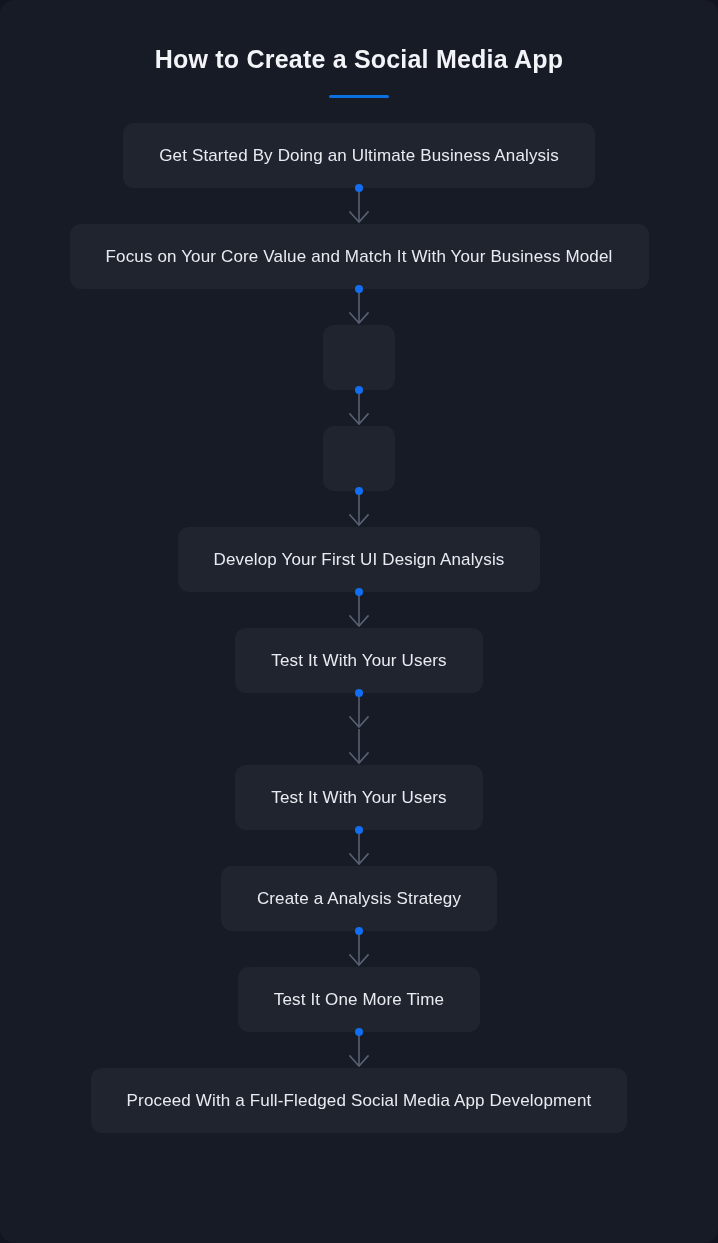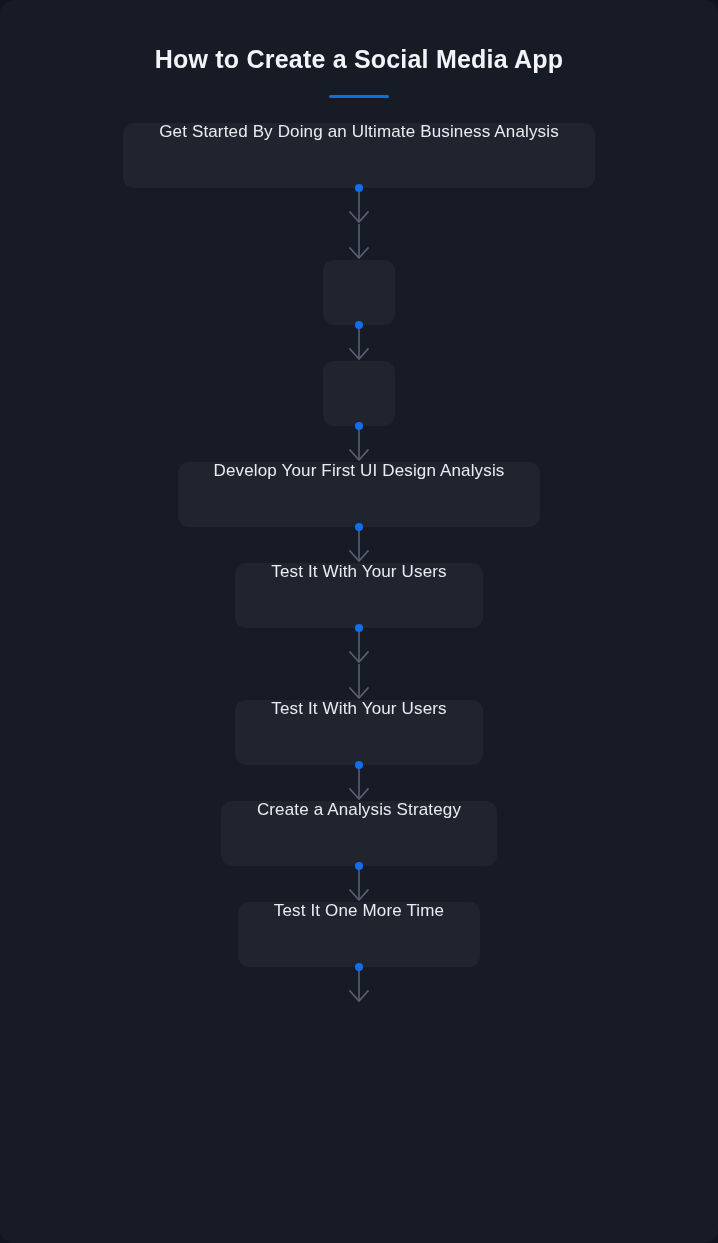--- a/index.html
+++ b/index.html
@@ -75,21 +75,21 @@
     align-items: center;
     width: 100%;
   }
 
   .step-box {
     position: relative;
     background: #20242f;
     border-radius: 11px;
     height: 65px;
     display: flex;
-    align-items: flex-start;
+    align-items: center;
     justify-content: center;
     padding: 0 36px;
     box-sizing: border-box;
     max-width: 100%;
   }
 
   .step-label {
     font-size: 17px;
     color: #e9ebf1;
     white-space: nowrap;
@@ -142,20 +142,26 @@
         <div class="step">
           <div class="step-box">
             <span class="step-label">Get Started By Doing an Ultimate Business Analysis</span>
             <span class="node-dot"></span>
           </div>
         </div>
         <svg class="connector" viewBox="0 0 26 36">
           <line class="stem" x1="13" y1="0" x2="13" y2="34"></line>
           <polyline class="head" points="4,24 13,34 22,24"></polyline>
         </svg>
+        <div class="step">
+          <div class="step-box">
+            <span class="step-label">Focus on Your Core Value and Match It With Your Business Model</span>
+            <span class="node-dot"></span>
+          </div>
+        </div>
         <svg class="connector" viewBox="0 0 26 36">
           <line class="stem" x1="13" y1="0" x2="13" y2="34"></line>
           <polyline class="head" points="4,24 13,34 22,24"></polyline>
         </svg>
         <div class="step">
           <div class="step-box">
             <span class="node-dot"></span>
           </div>
         </div>
         <svg class="connector" viewBox="0 0 26 36">
@@ -218,16 +224,21 @@
         <div class="step">
           <div class="step-box">
             <span class="step-label">Test It One More Time</span>
             <span class="node-dot"></span>
           </div>
         </div>
         <svg class="connector" viewBox="0 0 26 36">
           <line class="stem" x1="13" y1="0" x2="13" y2="34"></line>
           <polyline class="head" points="4,24 13,34 22,24"></polyline>
         </svg>
+        <div class="step">
+          <div class="step-box">
+            <span class="step-label">Proceed With a Full-Fledged Social Media App Development</span>
+          </div>
+        </div>
       </div>
 
   </div>
 </div>
 
 </body></html>

